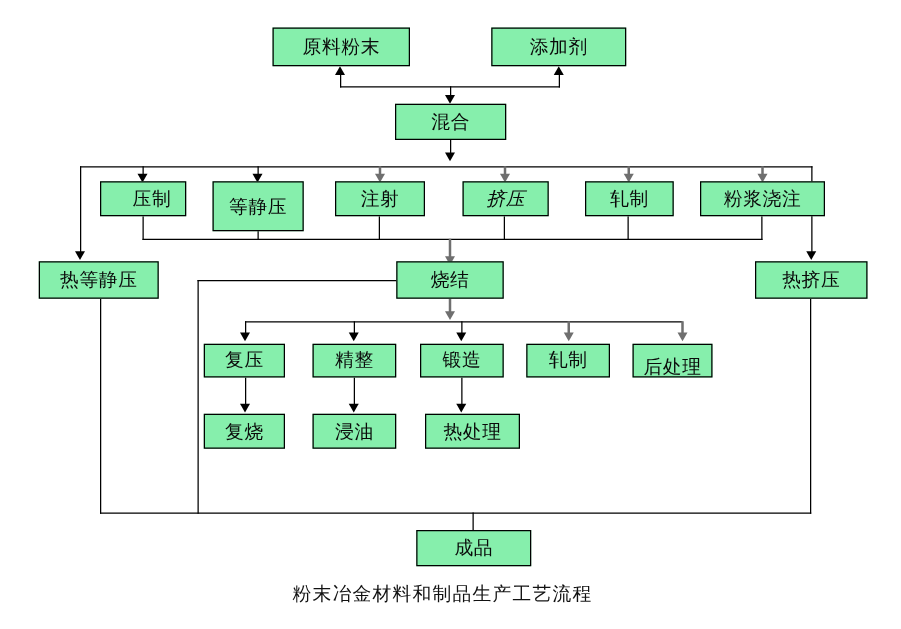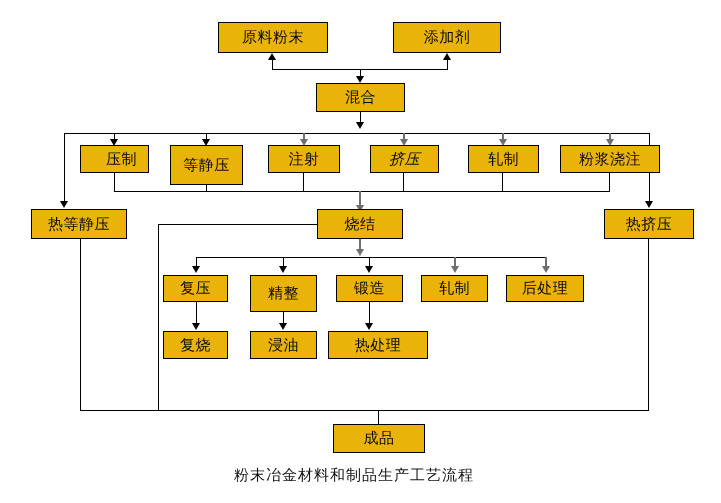--- a/index.html
+++ b/index.html
@@ -14,21 +14,21 @@
     position: relative;
     width: 721px;
     height: 503px;
     background: #ffffff;
     overflow: hidden;
   }
   .node {
     position: absolute;
     box-sizing: border-box;
     border: 1px solid #000000;
-    background: #eab308;
+    background: #86efac;
     display: flex;
     align-items: center;
     justify-content: center;
     font-size: 15px;
     line-height: 1;
     color: #0a0a0a;
     letter-spacing: 0.5px;
     white-space: nowrap;
     z-index: 3;
   }
@@ -187,49 +187,49 @@
 
   <div class="ln v grey" style="left:454px; top:257px; height:11px;"></div>
   <div class="arrow down grey" style="left:451px; top:266px;"></div>
 
   <div class="ln v grey" style="left:545px; top:257px; height:11px;"></div>
   <div class="arrow down grey" style="left:542px; top:266px;"></div>
 
   <div class="node" style="left:163px; top:275px; width:65px; height:27px;">
     <span>复压</span>
   </div>
-  <div class="node" style="left:250px; top:275px; width:67px; height:37px;">
+  <div class="node" style="left:250px; top:275px; width:67px; height:27px;">
     <span>精整</span>
   </div>
   <div class="node" style="left:336px; top:275px; width:67px; height:27px;">
     <span>锻造</span>
   </div>
   <div class="node" style="left:421px; top:275px; width:67px; height:27px;">
     <span>轧制</span>
   </div>
-  <div class="node" style="left:506px; top:275px; width:78px; height:27px;">
+  <div class="node" style="left:506px; top:275px; width:64px; height:27px;align-items:flex-end;">
     <span>后处理</span>
   </div>
 
   <div class="ln v" style="left:196px; top:302px; height:23px;"></div>
   <div class="arrow down" style="left:192px; top:323px;"></div>
 
   <div class="ln v" style="left:283px; top:302px; height:23px;"></div>
   <div class="arrow down" style="left:279px; top:323px;"></div>
 
   <div class="ln v" style="left:369px; top:302px; height:23px;"></div>
   <div class="arrow down" style="left:365px; top:323px;"></div>
 
   <div class="node" style="left:163px; top:331px; width:65px; height:28px;">
     <span>复烧</span>
   </div>
   <div class="node" style="left:250px; top:331px; width:67px; height:28px;">
     <span>浸油</span>
   </div>
-  <div class="node" style="left:328px; top:331px; width:100px; height:28px;">
+  <div class="node" style="left:340px; top:331px; width:76px; height:28px;">
     <span>热处理</span>
   </div>
 
   <div class="ln h" style="left:80px; top:410px; width:569px;"></div>
   <div class="ln v" style="left:378px; top:410px; height:14px;"></div>
 
   <div class="node" style="left:333px; top:424px; width:92px; height:29px;">
     <span>成品</span>
   </div>
 

